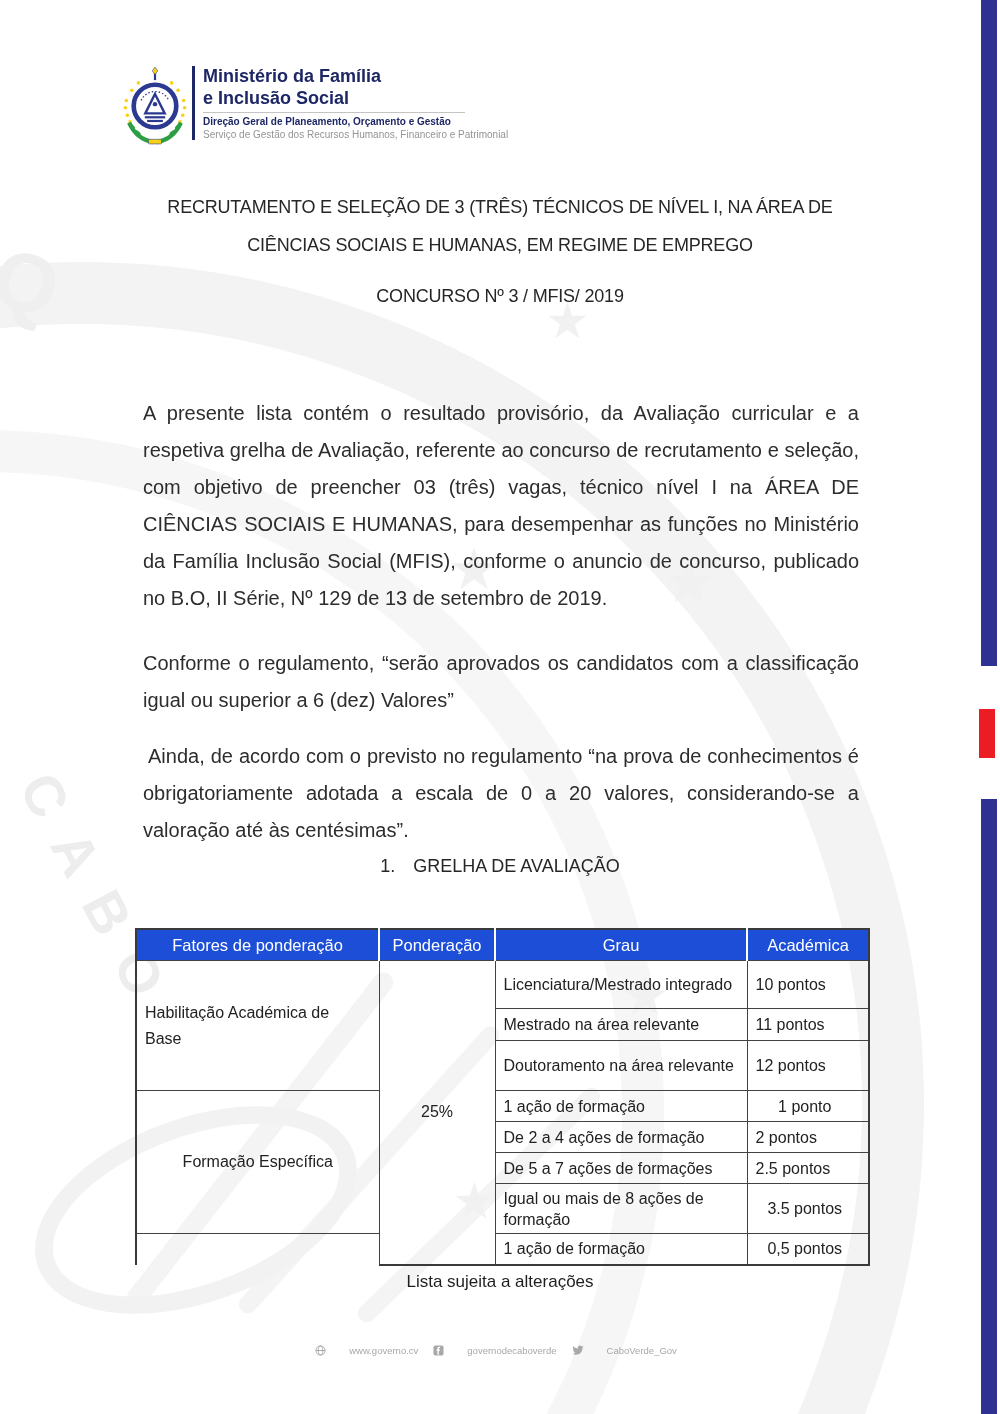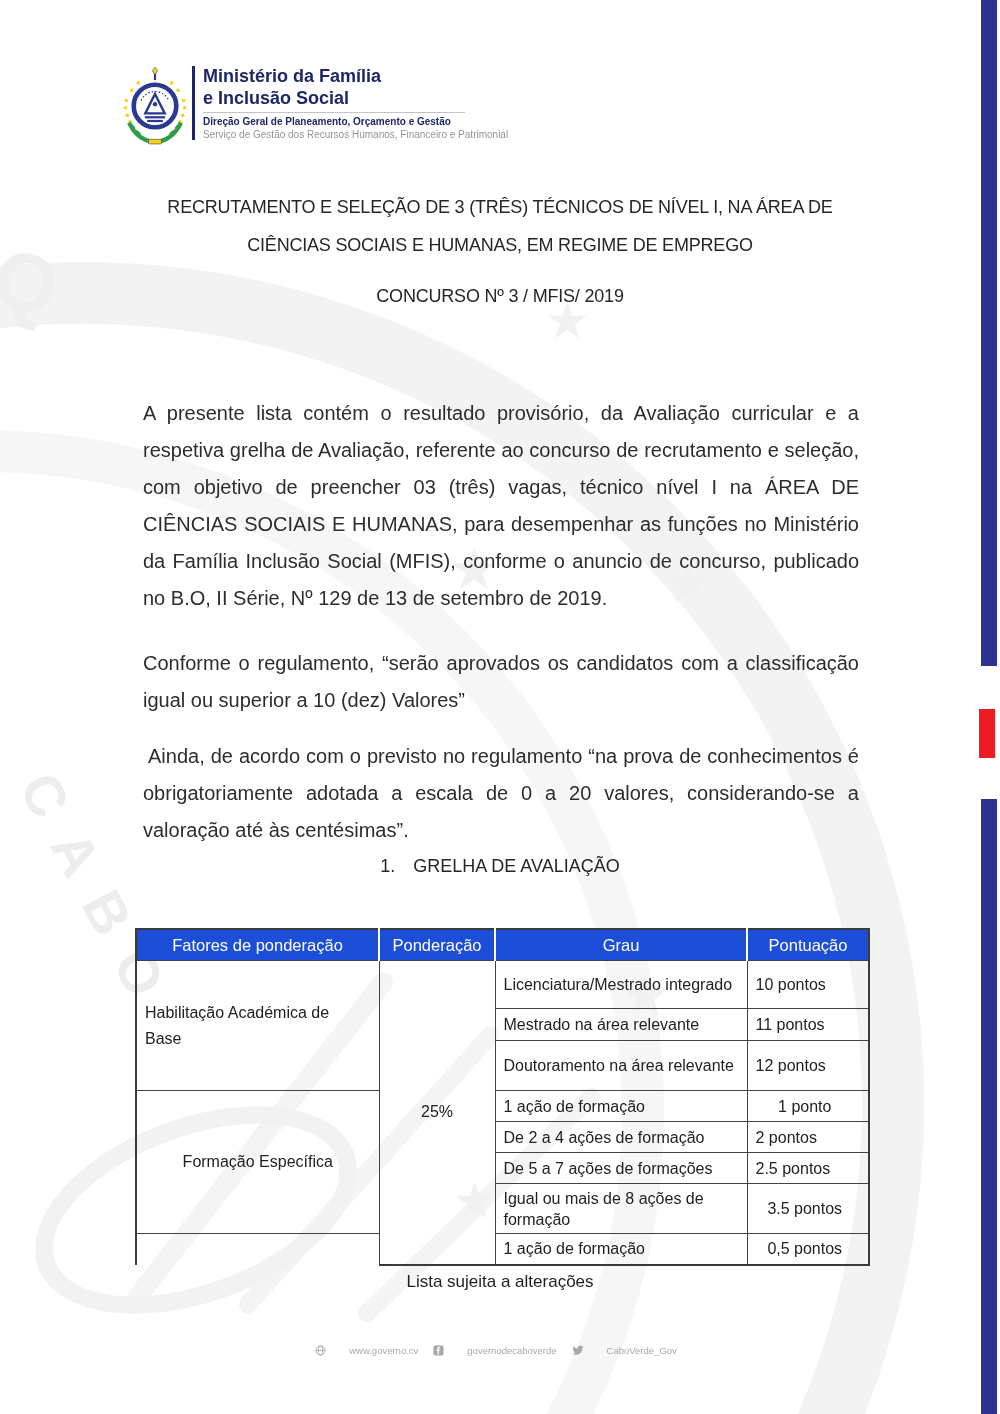--- a/index.html
+++ b/index.html
@@ -142,41 +142,41 @@
   <div class="dept-1">Direção Geral de Planeamento, Orçamento e Gestão</div>
   <div class="dept-2">Serviço de Gestão dos Recursos Humanos, Financeiro e Patrimonial</div>
 
   <div class="doc-title t-main">
     <div>RECRUTAMENTO E SELEÇÃO DE 3 (TRÊS) TÉCNICOS DE NÍVEL I, NA ÁREA DE</div>
     <div>CIÊNCIAS SOCIAIS E HUMANAS, EM REGIME DE EMPREGO</div>
   </div>
   <div class="doc-title t-contest">CONCURSO Nº 3 / MFIS/ 2019</div>
 
   <div class="para p1">A presente lista contém o resultado provisório, da Avaliação curricular e a respetiva grelha de Avaliação, referente ao concurso de recrutamento e seleção, com objetivo de preencher 03 (três) vagas, técnico nível I na ÁREA DE CIÊNCIAS SOCIAIS E HUMANAS, para desempenhar as funções no Ministério da Família Inclusão Social (MFIS), conforme o anuncio de concurso, publicado no B.O, II Série, Nº 129 de 13 de setembro de 2019.</div>
-  <div class="para p2">Conforme o regulamento, “serão aprovados os candidatos com a classificação igual ou superior a 10 (dez) Valores”</div>
+  <div class="para p2">Conforme o regulamento, “serão aprovados os candidatos com a classificação igual ou superior a 6 (dez) Valores”</div>
   <div class="para p3">Ainda, de acordo com o previsto no regulamento “na prova de conhecimentos é obrigatoriamente adotada a escala de 0 a 20 valores, considerando-se a valoração até às centésimas”.</div>
 
   <div class="section-head">
     <span class="num">1.</span><span>GRELHA DE AVALIAÇÃO</span>
   </div>
 
   <div class="tbl-wrap">
     <table class="eval">
       <colgroup>
           <col style="width:243px">
           <col style="width:116px">
           <col style="width:252px">
           <col style="width:122px">
         </colgroup>
       <thead>
         <tr>
           <th>Fatores de ponderação</th>
           <th>Ponderação</th>
           <th>Grau</th>
-          <th>Pontuação</th>
+          <th>Académica</th>
         </tr>
       </thead>
       <tbody>
         <tr class="h48">
           <td class="factor f1" rowspan="3">Habilitação Académica de Base</td>
           <td class="pond" rowspan="8">25%</td>
           <td class="grau">Licenciatura/Mestrado integrado</td>
           <td class="pont">10 pontos</td>
         </tr>
         <tr class="h32">

